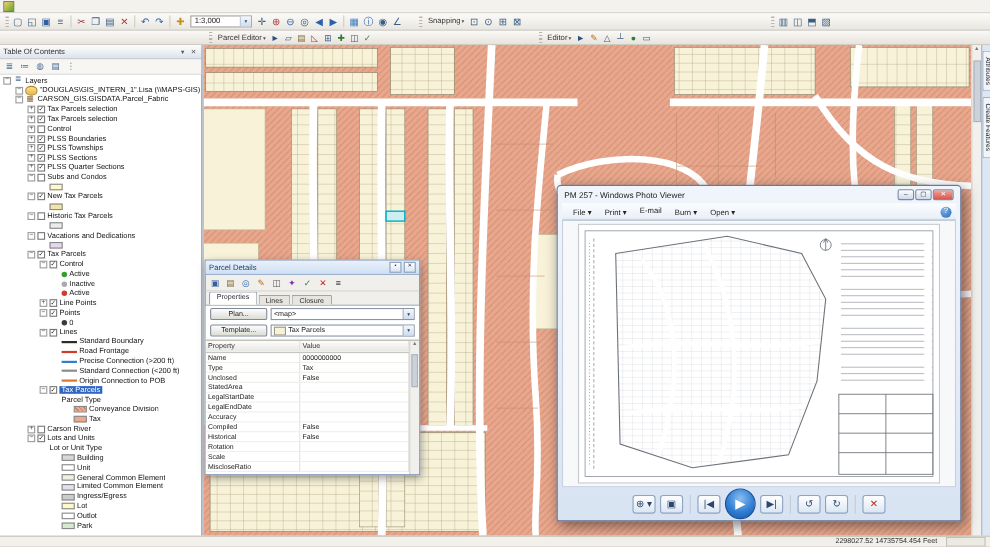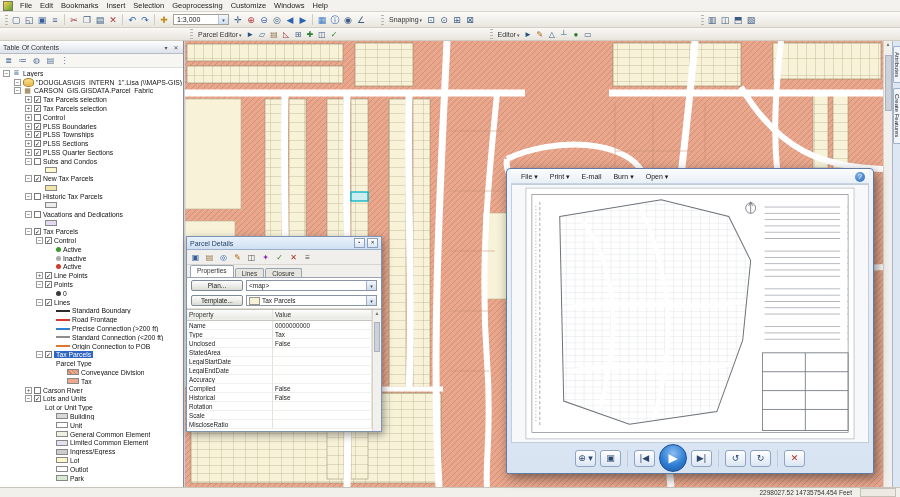--- a/index.html
+++ b/index.html
@@ -115,31 +115,20 @@
           color:#2c466e;font-size:9px;display:flex;align-items:center;justify-content:center;padding:0 2px;box-sizing:border-box;}
   .pv-play{width:28px;min-width:28px;height:28px;border-radius:50%;border:1px solid #1c4f96;color:#fff !important;font-size:12px;
            background:radial-gradient(circle at 50% 32%,#8cbdf0,#2f7fd4 55%,#1c55a0);}
   .pv-sep{width:1px;height:17px;background:#bfcbdc;margin:0 2px;}
 </style>
 </head>
 <body>
 
 <div id="menubar">
   <span class="app-ic"></span>
-  <span id="menu-items" style="display:flex">
-      <span class="menu-item">File</span>
-      <span class="menu-item">Edit</span>
-      <span class="menu-item">Bookmarks</span>
-      <span class="menu-item">Insert</span>
-      <span class="menu-item">Selection</span>
-      <span class="menu-item">Geoprocessing</span>
-      <span class="menu-item">Customize</span>
-      <span class="menu-item">Windows</span>
-      <span class="menu-item">Help</span>
-    </span>
 </div>
 
 <div id="toolbar1">
   <span class="grip"></span>
   <span id="tb1-left" style="display:flex;align-items:center;gap:1px">
       <span class="tb-icon">▢</span>
       <span class="tb-icon">◱</span>
       <span class="tb-icon" style="color: rgb(52, 95, 155);">▣</span>
       <span class="tb-icon">≡</span>
       <span class="tb-sep"></span>
@@ -645,20 +634,28 @@
         </div>
     </div>
     <div id="pd-scroll">
       <span>▲</span>
       <div class="thumb"></div>
     </div>
   </div>
 </div>
 
 <div id="photo-viewer">
+  <div id="pv-title">
+    <span>PM 257 - Windows Photo Viewer</span>
+    <span id="pv-title-btns">
+        <span class="win-btn">–</span>
+        <span class="win-btn">▢</span>
+        <span class="win-btn close">✕</span>
+      </span>
+  </div>
   <div id="pv-menubar">
     <span id="pv-menu-items" style="display:flex">
         <span class="pv-menu-item">File ▾</span>
         <span class="pv-menu-item">Print ▾</span>
         <span class="pv-menu-item">E-mail</span>
         <span class="pv-menu-item">Burn ▾</span>
         <span class="pv-menu-item">Open ▾</span>
       </span>
     <span id="pv-help">?</span>
   </div>

